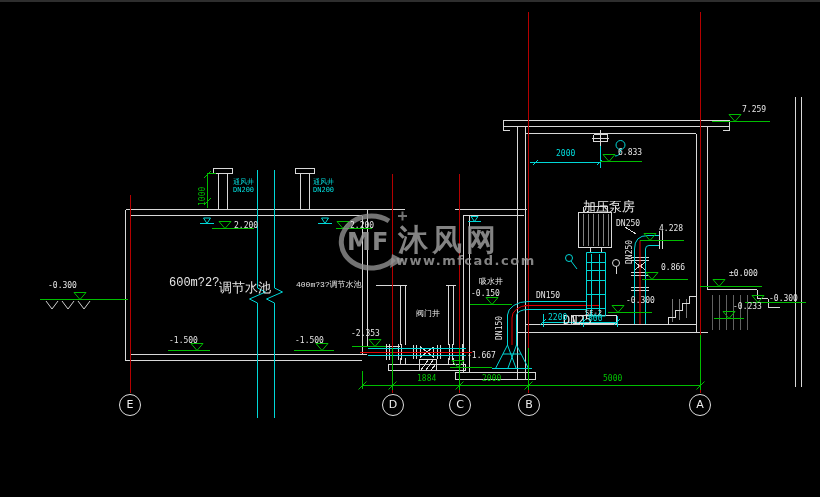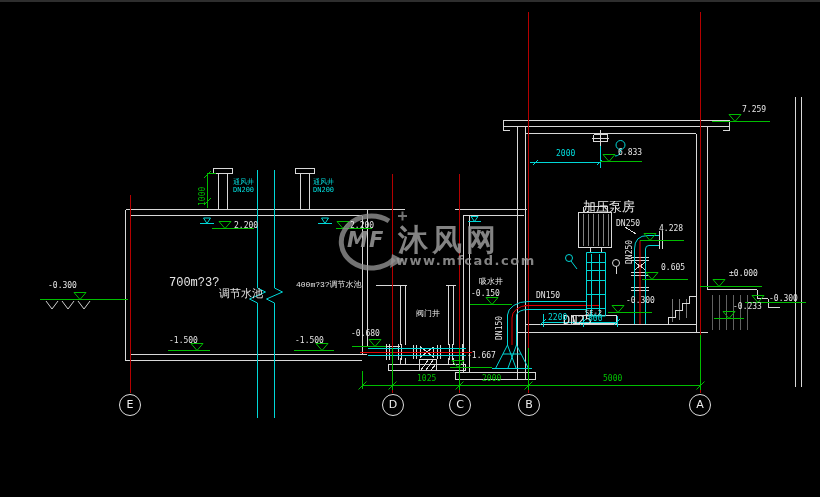--- a/index.html
+++ b/index.html
@@ -8,21 +8,21 @@
   svg{position:absolute;left:0;top:0;}
   .t{position:absolute;color:#e6e6e6;font-size:8px;line-height:1;white-space:nowrap;}
   .cy{color:#00dbdb;}
   .gr{color:#00c300;}
   .cn{font-family:Liberation Mono, monospace;}
   .vt{transform:rotate(-90deg);transform-origin:0 0;}
   .bubble{position:absolute;width:20px;height:20px;border:1px solid #dedede;border-radius:50%;
           color:#eee;text-align:center;line-height:20px;font-size:11px;
           font-family:"DejaVu Sans",sans-serif;background:#000;}
   .wm{position:absolute;color:#9a9a9a;opacity:.85;font-family:"DejaVu Sans",sans-serif;font-weight:bold;}
-  .wm-logo{font-size:21px;font-style:italic;letter-spacing:1px;}
+  .wm-logo{font-size:24px;letter-spacing:1px;}
   .wm-brand{font-size:30px;letter-spacing:4px;}
   .wm-url{font-size:13px;letter-spacing:1.5px;}
 </style>
 </head>
 <body>
 
 <div class="canvas">
 
 <svg width="820" height="497" viewBox="0 0 820 497">
 
@@ -160,27 +160,27 @@
   <div class="t gr vt" style="left:199px;top:204px">1000</div>
 
   <div class="t cy cn" style="left:233px;top:177px;font-size:7px">通风井</div>
   <div class="t cy" style="left:233px;top:185px;font-size:7px">DN200</div>
   <div class="t cy cn" style="left:313px;top:177px;font-size:7px">通风井</div>
   <div class="t cy" style="left:313px;top:185px;font-size:7px">DN200</div>
 
   <div class="t" style="left:234px;top:220px">2.200</div>
   <div class="t" style="left:350px;top:220px">2.200</div>
 
-  <div class="t cn" style="left:169px;top:275px;font-size:12px">700m?3?</div>
-  <div class="t cn" style="left:219px;top:287px;font-size:11px">调节水池</div>
+  <div class="t cn" style="left:169px;top:275px;font-size:12px">600m?2?</div>
+  <div class="t cn" style="left:219px;top:280px;font-size:13px">调节水池</div>
   <div class="t cn" style="left:296px;top:279px;font-size:8px">400m?3?调节水池</div>
 
   <div class="t" style="left:169px;top:335px">-1.500</div>
   <div class="t" style="left:295px;top:335px">-1.500</div>
-  <div class="t" style="left:351px;top:328px">-0.680</div>
+  <div class="t" style="left:351px;top:328px">-2.353</div>
 
   <div class="t cn" style="left:416px;top:308px">阀门井</div>
   <div class="t" style="left:467px;top:350px">-1.667</div>
 
   <div class="t cn" style="left:479px;top:276px">吸水井</div>
   <div class="t" style="left:471px;top:288px">-0.150</div>
 
   <div class="t" style="left:536px;top:290px">DN150</div>
   <div class="t vt" style="left:496px;top:338px">DN150</div>
 
@@ -188,31 +188,31 @@
   <div class="t" style="left:585px;top:308px;font-size:7px">SE-2</div>
   <div class="t cy" style="left:548px;top:312px">2200</div>
   <div class="t cy" style="left:588px;top:313px">800</div>
 
   <div class="t" style="left:626px;top:295px">-0.300</div>
   <div class="t cn" style="left:583px;top:199px;font-size:13px">加压泵房</div>
 
   <div class="t" style="left:616px;top:218px">DN250</div>
   <div class="t vt" style="left:626px;top:262px">DN250</div>
   <div class="t" style="left:659px;top:223px">4.228</div>
-  <div class="t" style="left:661px;top:262px">0.605</div>
+  <div class="t" style="left:661px;top:262px">0.866</div>
 
   <div class="t cy" style="left:556px;top:148px">2000</div>
   <div class="t" style="left:618px;top:147px">6.833</div>
   <div class="t" style="left:742px;top:104px">7.259</div>
 
   <div class="t" style="left:729px;top:268px">±0.000</div>
   <div class="t" style="left:769px;top:293px">-0.300</div>
   <div class="t" style="left:733px;top:301px">-0.233</div>
 
-  <div class="t gr" style="left:417px;top:373px">1025</div>
+  <div class="t gr" style="left:417px;top:373px">1884</div>
   <div class="t gr" style="left:482px;top:373px">2000</div>
   <div class="t gr" style="left:603px;top:373px">5000</div>
 
   <div class="bubble" style="left:119px;top:392px">E</div>
   <div class="bubble" style="left:382px;top:392px">D</div>
   <div class="bubble" style="left:449px;top:392px">C</div>
   <div class="bubble" style="left:518px;top:392px">B</div>
   <div class="bubble" style="left:689px;top:392px">A</div>
 
   <div class="wm wm-logo" style="left:347px;top:226px">MF</div>

